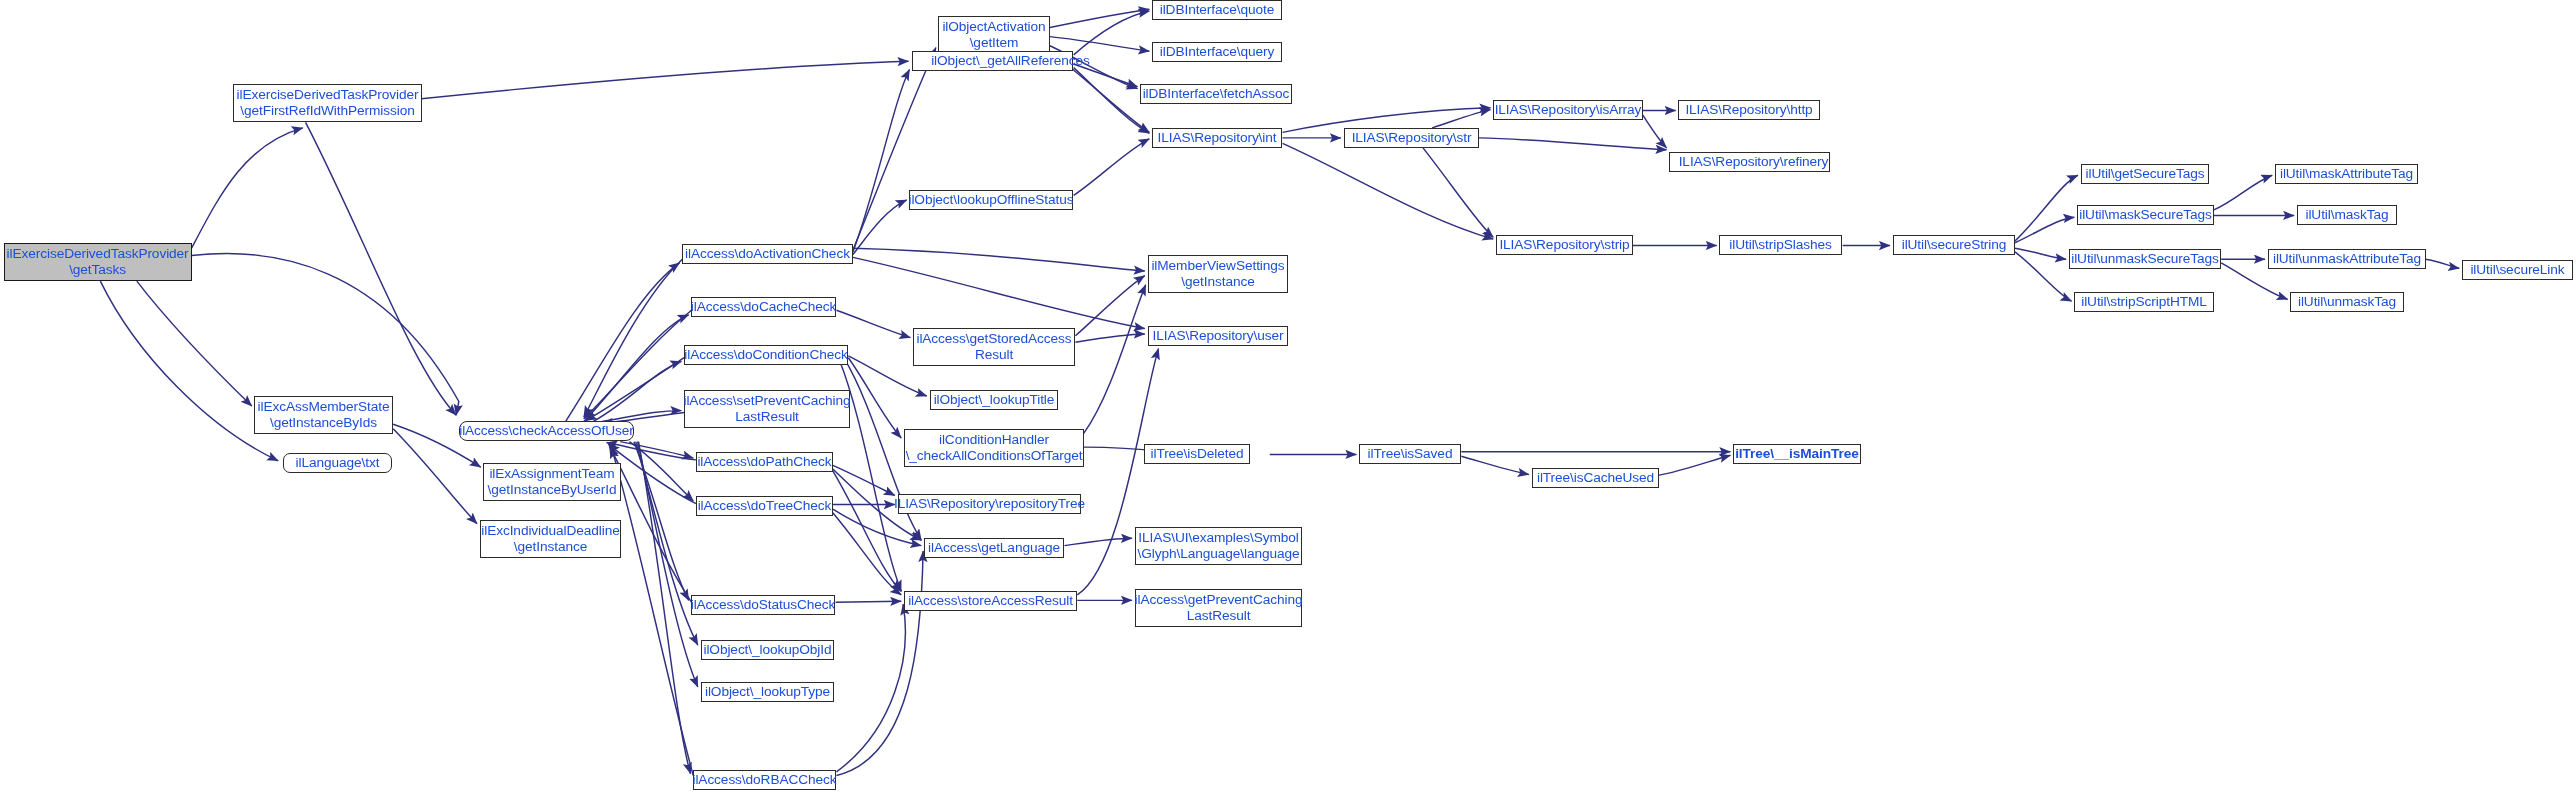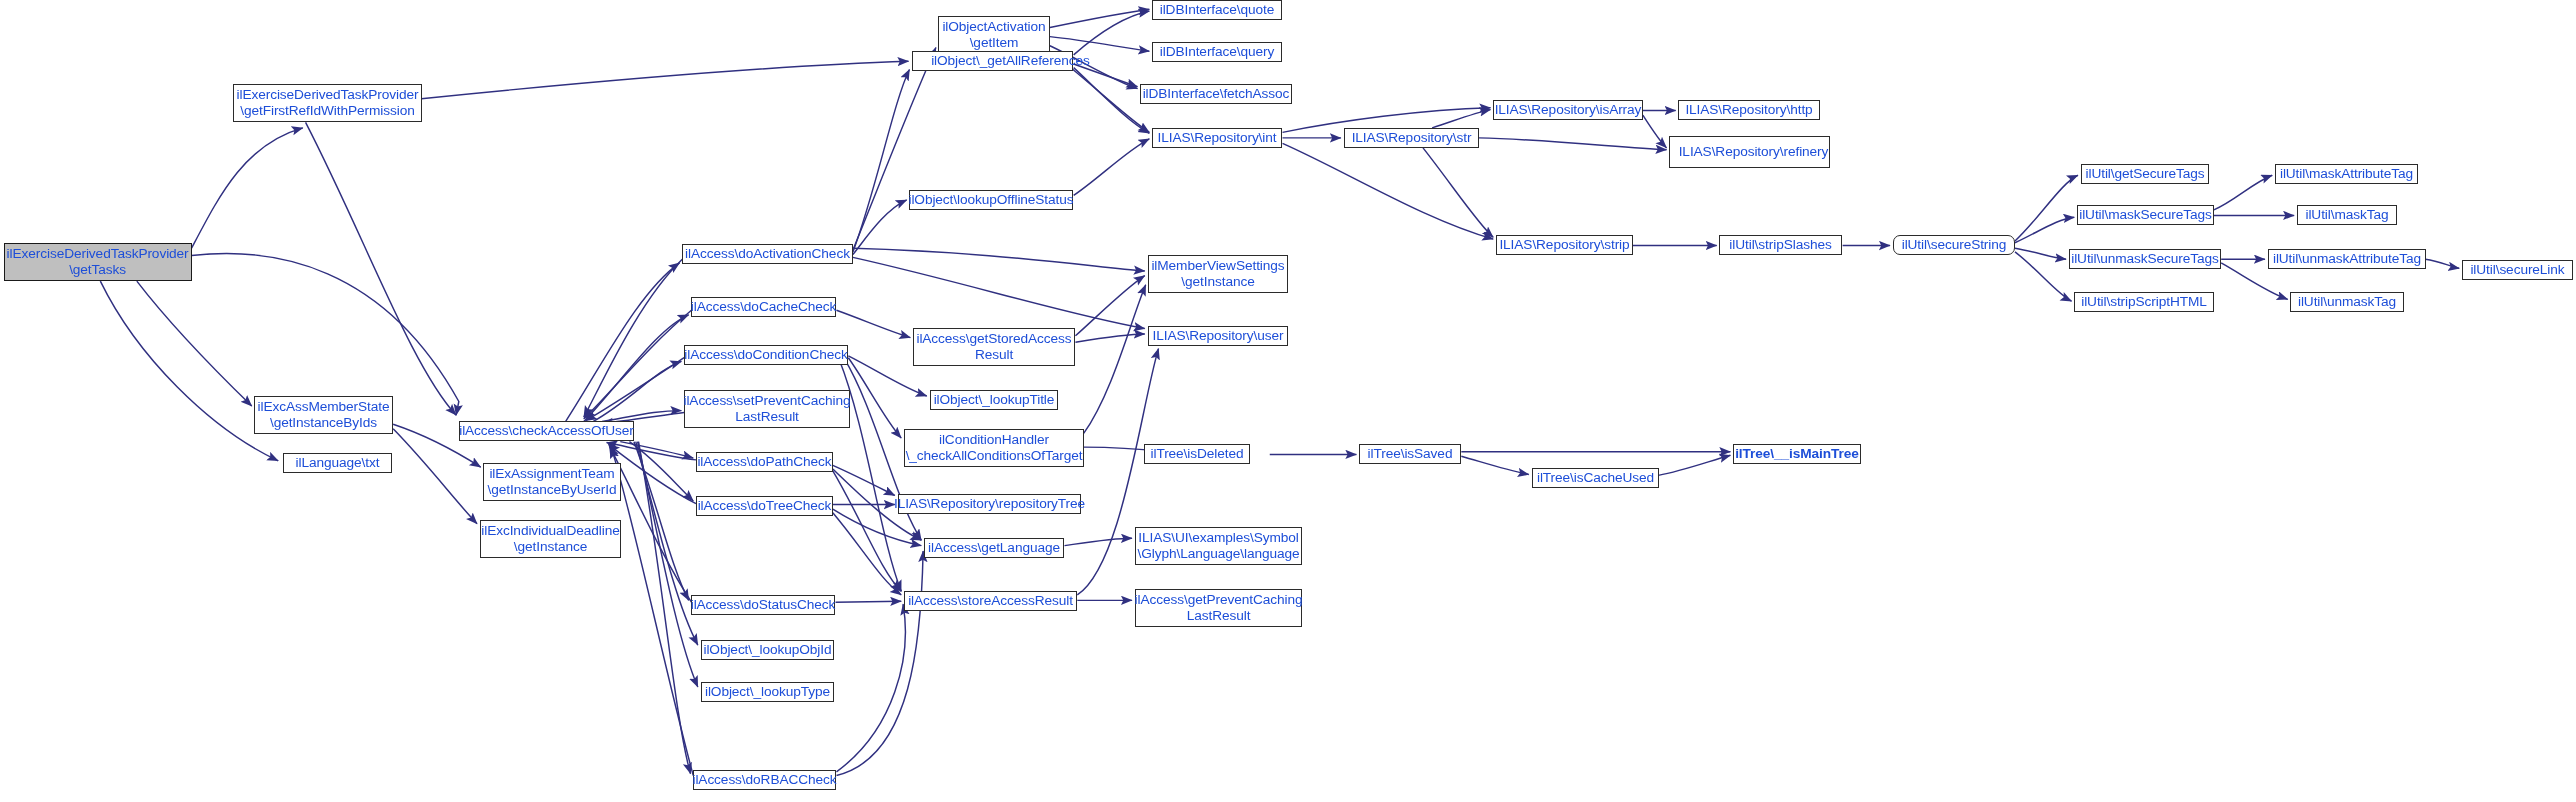--- a/index.html
+++ b/index.html
@@ -130,22 +130,22 @@
         <path d="M1818,521 C1845,516 1875,505 1897,499" fill="none" stroke="#303080" stroke-width="1.6" marker-end="url(#arrow)"></path>
       </g>
   </svg>
   <div id="node-layer">
       <div class="node root two" style="left: 3.6px; top: 243px; width: 188px; height: 38px;">ilExerciseDerivedTaskProvider
 \getTasks</div>
       <div class="node two" style="left: 233px; top: 84px; width: 189px; height: 38px;">ilExerciseDerivedTaskProvider
 \getFirstRefIdWithPermission</div>
       <div class="node two" style="left: 254px; top: 396px; width: 139px; height: 38px;">ilExcAssMemberState
 \getInstanceByIds</div>
-      <div class="node" style="left: 283px; top: 453px; width: 109px; height: 20px;">ilLanguage\txt</div>
-      <div class="node" style="left: 459px; top: 421px; width: 175px; height: 20px;">ilAccess\checkAccessOfUser</div>
+      <div class="node" style="left: 283px; top: 453px; width: 109px; height: 20px; border-radius: 7px;">ilLanguage\txt</div>
+      <div class="node" style="left: 459px; top: 421px; width: 175px; height: 20px; border-radius: 8px;">ilAccess\checkAccessOfUser</div>
       <div class="node two" style="left: 483px; top: 463px; width: 138px; height: 38px;">ilExAssignmentTeam
 \getInstanceByUserId</div>
       <div class="node two" style="left: 480px; top: 520px; width: 141px; height: 38px;">ilExcIndividualDeadline
 \getInstance</div>
       <div class="node" style="left: 682px; top: 244px; width: 171px; height: 20px;">ilAccess\doActivationCheck</div>
       <div class="node" style="left: 691px; top: 297px; width: 145px; height: 20px;">ilAccess\doCacheCheck</div>
       <div class="node" style="left: 684px; top: 345px; width: 164px; height: 20px;">ilAccess\doConditionCheck</div>
       <div class="node two" style="left: 684px; top: 390px; width: 166px; height: 38px;">ilAccess\setPreventCaching
 LastResult</div>
       <div class="node" style="left: 696px; top: 452px; width: 137px; height: 20px;">ilAccess\doPathCheck</div>
@@ -175,26 +175,26 @@
       <div class="node" style="left: 1148px; top: 326px; width: 140px; height: 20px;">ILIAS\Repository\user</div>
       <div class="node" style="left: 1144px; top: 444px; width: 106px; height: 20px;">ilTree\isDeleted</div>
       <div class="node two" style="left: 1135px; top: 527px; width: 167px; height: 38px;">ILIAS\UI\examples\Symbol
 \Glyph\Language\language</div>
       <div class="node two" style="left: 1135px; top: 589px; width: 167px; height: 38px;">ilAccess\getPreventCaching
 LastResult</div>
       <div class="node" style="left: 1344px; top: 128px; width: 135px; height: 20px;">ILIAS\Repository\str</div>
       <div class="node" style="left: 1496px; top: 235px; width: 137px; height: 20px;">ILIAS\Repository\strip</div>
       <div class="node" style="left: 1493px; top: 100px; width: 150px; height: 20px;">ILIAS\Repository\isArray</div>
       <div class="node" style="left: 1678px; top: 100px; width: 142px; height: 20px;">ILIAS\Repository\http</div>
-      <div class="node" style="left: 1669px; top: 136px; width: 161px; height: 32px; padding-left: 8px;">ILIAS\Repository\refinery</div>
+      <div class="node" style="left: 1669px; top: 152px; width: 161px; height: 20px; padding-left: 8px;">ILIAS\Repository\refinery</div>
       <div class="node" style="left: 1359px; top: 444px; width: 102px; height: 20px;">ilTree\isSaved</div>
       <div class="node" style="left: 1532px; top: 468px; width: 127px; height: 20px;">ilTree\isCacheUsed</div>
       <div class="node" style="left: 1733px; top: 444px; width: 128px; height: 20px; font-weight: bold;">ilTree\__isMainTree</div>
       <div class="node" style="left: 1719px; top: 235px; width: 123px; height: 20px;">ilUtil\stripSlashes</div>
-      <div class="node" style="left: 1893px; top: 235px; width: 122px; height: 20px; border-radius: 7px;">ilUtil\secureString</div>
+      <div class="node" style="left: 1893px; top: 235px; width: 122px; height: 20px;">ilUtil\secureString</div>
       <div class="node" style="left: 2081px; top: 164px; width: 128px; height: 20px;">ilUtil\getSecureTags</div>
       <div class="node" style="left: 2077px; top: 205px; width: 137px; height: 20px;">ilUtil\maskSecureTags</div>
       <div class="node" style="left: 2069px; top: 249px; width: 152px; height: 20px;">ilUtil\unmaskSecureTags</div>
       <div class="node" style="left: 2074px; top: 292px; width: 140px; height: 20px;">ilUtil\stripScriptHTML</div>
       <div class="node" style="left: 2275px; top: 164px; width: 143px; height: 20px;">ilUtil\maskAttributeTag</div>
       <div class="node" style="left: 2297px; top: 205px; width: 100px; height: 20px;">ilUtil\maskTag</div>
       <div class="node" style="left: 2268px; top: 249px; width: 158px; height: 20px;">ilUtil\unmaskAttributeTag</div>
       <div class="node" style="left: 2290px; top: 292px; width: 114px; height: 20px;">ilUtil\unmaskTag</div>
       <div class="node" style="left: 2462px; top: 260px; width: 111px; height: 20px;">ilUtil\secureLink</div>
     </div>

